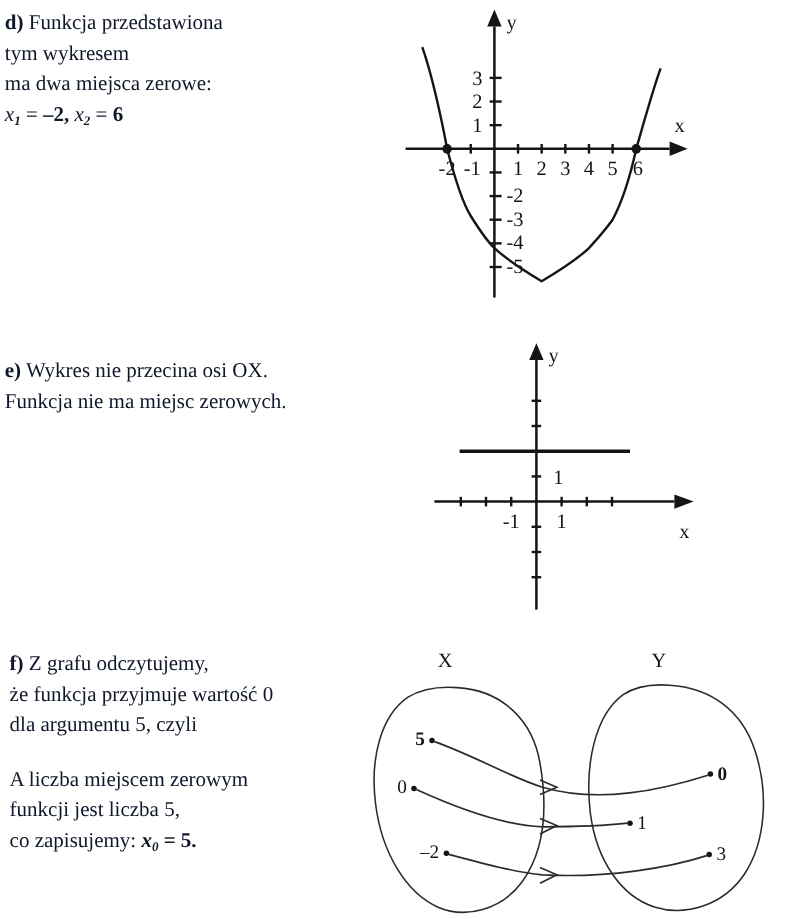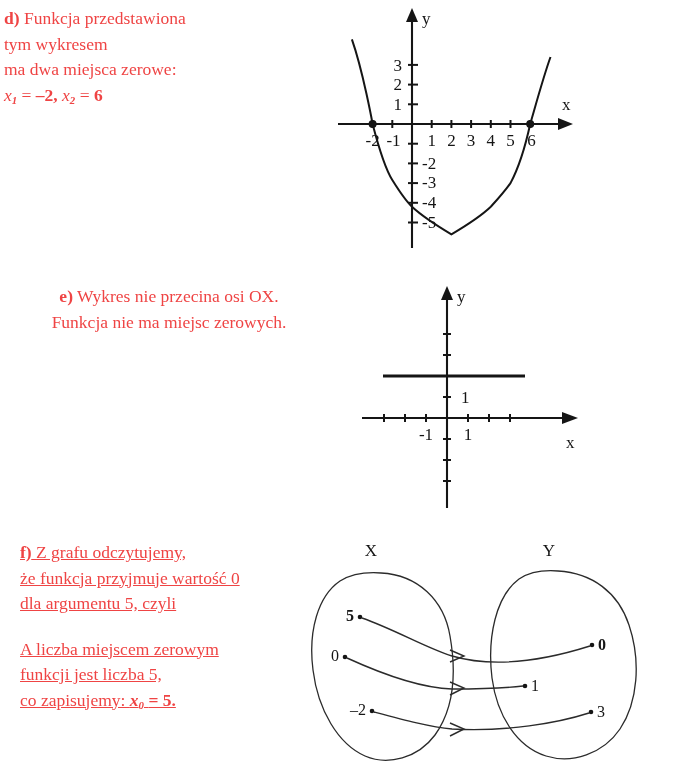--- a/index.html
+++ b/index.html
@@ -20,21 +20,21 @@
     inset: 0;
     width: 675px;
     height: 766px;
   }
   .block {
     position: absolute;
   }
   .textcol {
     font-size: 17.5px;
     line-height: 25.5px;
-    color: #ef4444;
+    color: #0f172a;
   }
   .textcol .line {
     white-space: nowrap;
   }
   .lead {
     font-weight: bold;
   }
   .it {
     font-style: italic;
   }
@@ -190,21 +190,21 @@
                C 138.0,224.5 151.0,216.0 160.8,206.7
                C 166.0,201.0 173.0,193.5 180.5,183.1
                C 187.5,170.0 194.0,152.5 200.2,124.0
                C 208.0,97.0 214.0,75.0 220.5,57.0"></path>
 
       <circle class="dot" cx="42.6" cy="124" r="4.0"></circle>
       <circle class="dot" cx="200.2" cy="124" r="4.0"></circle>
     </svg>
   </div>
 
-  <div class="block textcol" style="left:4px; top:284px; width:330px;text-align:center;">
+  <div class="block textcol" style="left:4px; top:296px; width:330px;">
     <div class="line"><span class="lead">e)</span> <span>Wykres nie przecina osi OX.</span></div>
     <div class="line">Funkcja nie ma miejsc zerowych.</div>
   </div>
 
   <div class="block" style="left:330px; top:272px;">
     <svg width="280" height="248" viewBox="0 0 280 248">
 
       <line class="axis" x1="32" y1="146" x2="232" y2="146"></line>
       <polygon class="axhead" points="232,140 248,146 232,152"></polygon>
 
@@ -233,21 +233,21 @@
       <text class="lbl" x="138" y="168" text-anchor="middle">1</text>
       <text class="lbl" x="131" y="131" text-anchor="start">1</text>
 
       <text class="axname" x="236" y="176">x</text>
       <text class="axname" x="127" y="30">y</text>
 
       <line class="hline" x1="53" y1="104" x2="195" y2="104"></line>
     </svg>
   </div>
 
-  <div class="block textcol" style="left:20px; top:540px; width:330px;text-decoration:underline;">
+  <div class="block textcol" style="left:8px; top:540px; width:330px;">
     <div class="line"><span class="lead">f)</span> <span>Z grafu odczytujemy,</span></div>
     <div class="line">że funkcja przyjmuje wartość 0</div>
     <div class="line">dla argumentu 5, czyli</div>
     <span class="gap"></span>
     <span class="gap"></span>
     <div class="line">A liczba miejscem zerowym</div>
     <div class="line">funkcji jest liczba 5,</div>
     <div class="line"><span>co zapisujemy: </span><span class="it bd">x</span><sub>0</sub> <span class="bd">= 5.</span></div>
   </div>
 

